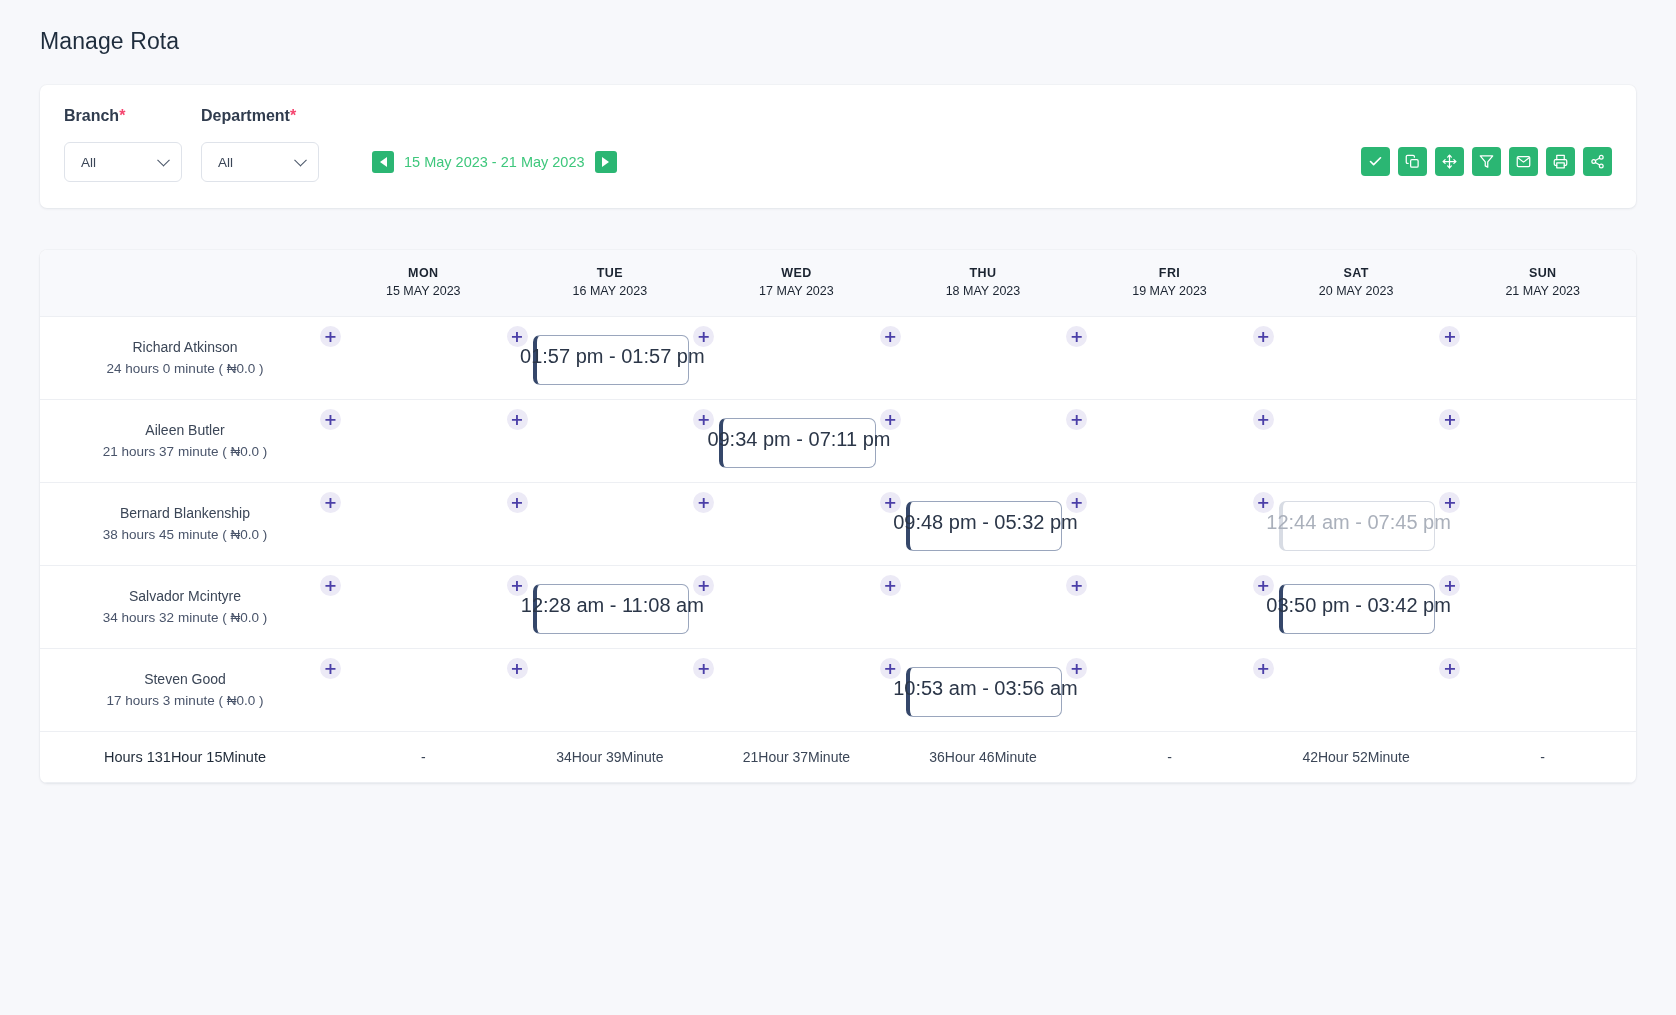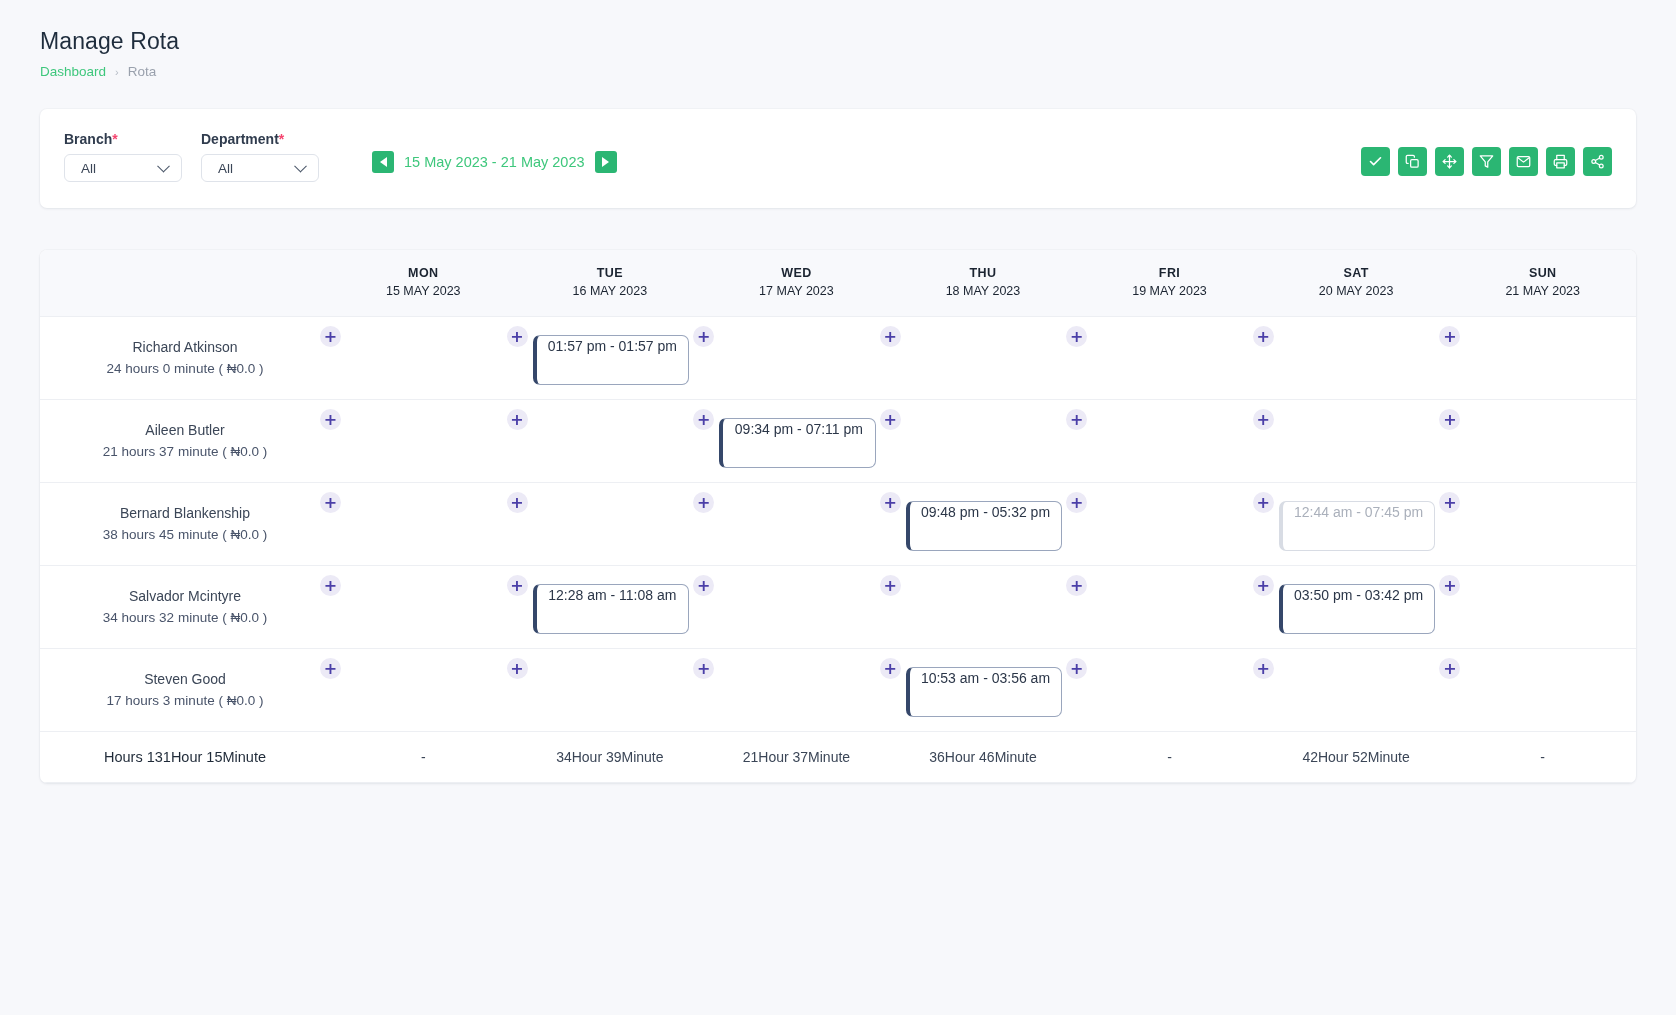--- a/index.html
+++ b/index.html
@@ -19,24 +19,24 @@
   .crumb-sep { color: #b6bcc6; font-size: 11px; }
   .crumb-current { color: #9aa1ad; }
 
   
   .card {
     background: #fff; border-radius: 7px;
     box-shadow: 0 1px 3px rgba(20,30,50,.07), 0 0 0 1px rgba(20,30,50,.02);
   }
   .filter-card { margin-top: 30px; padding: 22px 24px 26px 24px; display: flex; align-items: flex-end; }
   .field { margin-right: 19px; }
-  .field-label { font-size: 14px; font-weight: 700; color: #303c4e; margin-bottom: 7px; display: block; }
+  .field-label { font-size: 16px; font-weight: 700; color: #303c4e; margin-bottom: 17px; display: block; }
   .req { color: #f5456f; font-weight: 700; }
   .select {
-    position: relative; height: 28px; border: 1px solid #dfe3ea; border-radius: 6px;
+    position: relative; height: 40px; border: 1px solid #dfe3ea; border-radius: 6px;
     background: #fff; display: flex; align-items: center;
     padding: 0 34px 0 16px; font-size: 13.5px; color: #3b4657; white-space: nowrap; text-align: right;
   }
   .select.w-branch { width: 118px; }
   .select.w-dept { width: 118px; }
   .select.w-desg { width: 180px; }
   .chev { position: absolute; right: 13px; top: 50%; width: 9px; height: 9px;
     border-right: 1.8px solid #4a5668; border-bottom: 1.8px solid #4a5668;
     transform: translateY(-70%) rotate(45deg); }
 
@@ -71,38 +71,33 @@
   .add-badge {
     position: absolute; top: 9px; left: -10px; width: 21px; height: 21px; border-radius: 50%;
     background: #eceaf6; color: #4b3fa8; display: flex; align-items: center; justify-content: center;
     font-size: 16px; font-weight: 700; line-height: 1; cursor: pointer; z-index: 3;
     font-family: "DejaVu Sans", sans-serif;
   }
   .shift {
     position: absolute; top: 18px; left: 16px; right: 14px; height: 50px;
     border: 1px solid #9aa6bd; border-left: 4px solid #35476a; border-radius: 7px;
     background: #fff; display: flex; align-items: flex-start; justify-content: center;
-    padding-top: 2px; font-size: 14px; color: #2b3648; cursor: pointer; white-space: nowrap;
+    padding-top: 9px; font-size: 20px; color: #2b3648; cursor: pointer; white-space: nowrap;
   }
   .shift.muted { border-color: #d8dce4; border-left-color: #d8dce4; color: #aab0bb; }
 
   tfoot td { padding: 17px 6px; font-size: 14px; color: #3b4657; text-align: center; border-bottom: none; }
   tfoot td.total-label { font-weight: 400; color: #1f2a38; font-size: 14.5px; }
 </style>
 </head>
 <body>
 
 <div class="page">
 
   <h1 class="page-title">Manage Rota</h1>
-  <div class="breadcrumb">
-    <span class="crumb-link">Dashboard</span>
-    <span class="crumb-sep">›</span>
-    <span class="crumb-current">Rota</span>
-  </div>
 
   <div class="card filter-card">
 
     <div class="field">
       <span class="field-label"><span>Branch</span><span class="req">*</span></span>
       <div class="select w-branch">
         <span>All</span>
         <span class="chev"></span>
       </div>
     </div>

